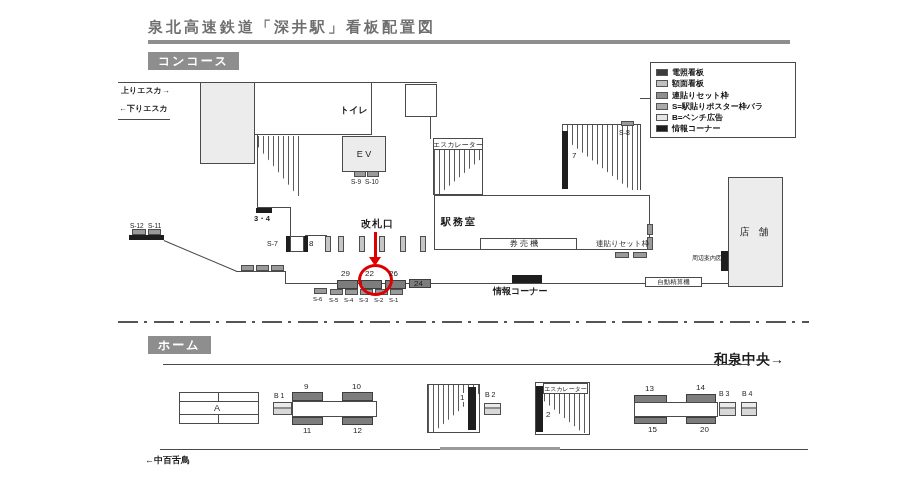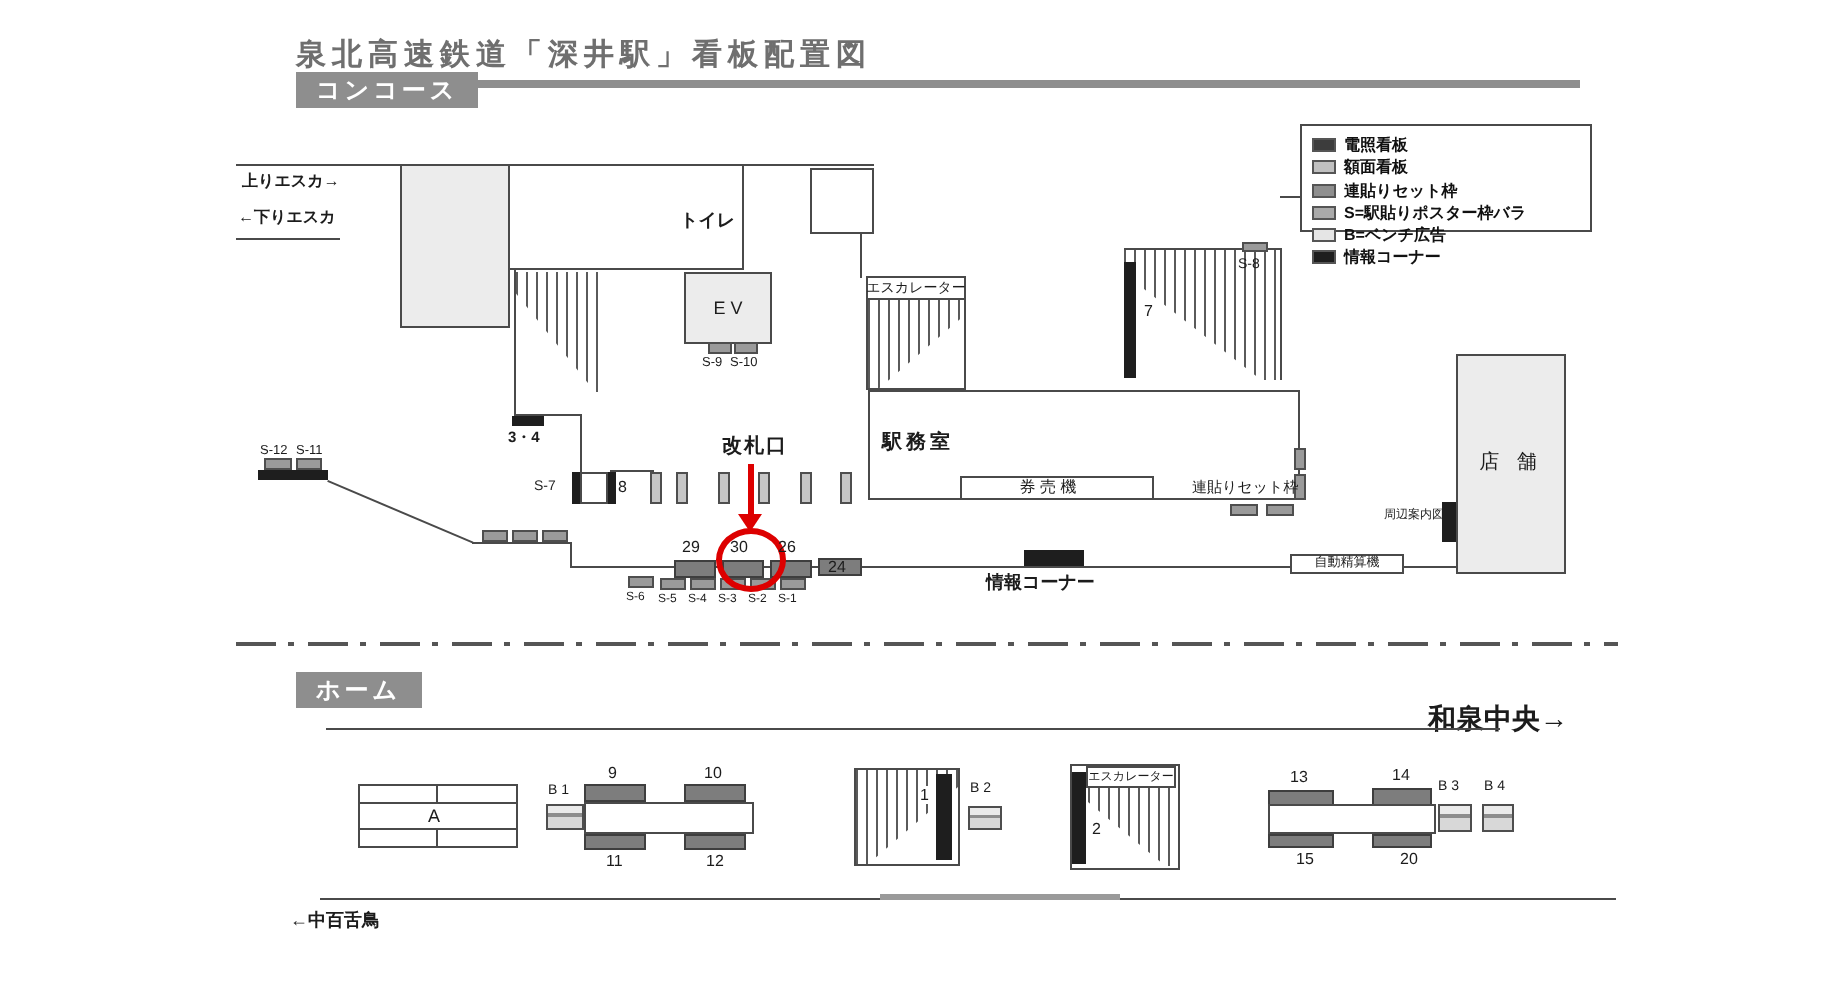--- a/index.html
+++ b/index.html
@@ -14,34 +14,34 @@
   .smid{position:absolute;background:#7d7d7d;border:1px solid #3e3e3e;box-sizing:border-box}
   .sdark{position:absolute;background:#1e1e1e}
   .pillar{position:absolute;background:#c6c6c6;border:1px solid #4e4e4e;box-sizing:border-box}
   .hatch{position:absolute;background-image:repeating-linear-gradient(90deg,#5a5a5a 0,#5a5a5a 1px,transparent 1px,transparent 5px);box-sizing:border-box;overflow:hidden}
   .fadebl::after{content:"";position:absolute;left:0;top:0;right:0;bottom:0;background:#fff;clip-path:polygon(0 18%,0 100%,88% 100%)}
   .fadebr::after{content:"";position:absolute;left:0;top:0;right:0;bottom:0;background:#fff;clip-path:polygon(100% 18%,100% 100%,12% 100%)}
   .bench{position:absolute;border:1px solid #4e4e4e;background:linear-gradient(to bottom,#eaeaea 0 34%,#8d8d8d 34% 52%,#d8d8d8 52% 100%);box-sizing:border-box}
   .badge{position:absolute;background:#8e8e8e;color:#fff;font-weight:bold;font-size:12px;line-height:1;padding:3px 10px;letter-spacing:2px}
   .chip{background:#fff;padding:0 1px}
   .title{position:absolute;left:148px;top:18px;font-size:15px;font-weight:bold;color:#6f6f6f;letter-spacing:3px}
-  .legend{position:absolute;left:650px;top:62px;width:146px;height:54px;border:1px solid #4a4a4a;background:#fff;box-sizing:border-box;padding:4px 5px}
+  .legend{position:absolute;left:650px;top:62px;width:146px;height:76px;border:1px solid #4a4a4a;background:#fff;box-sizing:border-box;padding:4px 5px}
   .lrow{font-size:8px;font-weight:bold;line-height:11.3px;white-space:nowrap;color:#111}
   .sw{display:inline-block;width:12px;height:7px;border:1px solid #555;margin-right:4px;vertical-align:-1px;box-sizing:border-box}
   .dashdot{position:absolute;height:2px;background:repeating-linear-gradient(90deg,#555 0 20px,transparent 20px 26px,#555 26px 29px,transparent 29px 36px)}
   .redline{position:absolute;width:3px;background:#d40000}
   .redhead{position:absolute;width:0;height:0;border-left:6px solid transparent;border-right:6px solid transparent;border-top:9px solid #d40000}
   .redcircle{position:absolute;border:3px solid #dd0000;border-radius:50%;box-sizing:border-box}
 </style>
 </head>
 <body>
 
 <div class="title">泉北高速鉄道「深井駅」看板配置図</div>
 <div class="abs" style="left:148px;top:40px;width:642px;height:4px;background:#8e8e8e"></div>
-<div class="badge" style="left:148px;top:36px">コンコース</div>
+<div class="badge" style="left:148px;top:52px">コンコース</div>
 
 <div class="wall" style="left:640px;top:98px;width:10px;height:1px"></div>
 <div class="legend">
   <div class="lrow"><span class="sw" style="background: rgb(60, 60, 60);"></span><span>電照看板</span></div>
   <div class="lrow"><span class="sw" style="background: rgb(192, 192, 192);"></span><span>額面看板</span></div>
   <div class="lrow"><span class="sw" style="background: rgb(143, 143, 143);"></span><span>連貼りセット枠</span></div>
   <div class="lrow"><span class="sw" style="background: rgb(170, 170, 170);"></span><span>S=駅貼りポスター枠バラ</span></div>
   <div class="lrow"><span class="sw" style="background: rgb(229, 229, 229);"></span><span>B=ベンチ広告</span></div>
   <div class="lrow"><span class="sw" style="background: rgb(30, 30, 30);"></span><span>情報コーナー</span></div>
 </div>
@@ -126,21 +126,21 @@
 <div class="lbl b" style="left:254px;top:215px;font-size:7.5px">3・4</div>
 <div class="lbl" style="left:433px;top:138px;width:50px;height:12px;display:flex;align-items:center;justify-content:center;font-size:7px">エスカレーター</div>
 <div class="lbl b" style="left:441px;top:217px;font-size:10px;letter-spacing:2px">駅務室</div>
 <div class="lbl" style="left:480px;top:238px;width:88px;height:12px;display:flex;align-items:center;justify-content:center;font-size:8px">券 売 機</div>
 <div class="lbl" style="left:571px;top:152px"><span class="chip">7</span></div>
 <div class="lbl" style="left:619px;top:129px;font-size:7px">S-8</div>
 <div class="lbl" style="left:267px;top:240px;font-size:7px">S-7</div>
 <div class="lbl" style="left:309px;top:240px">8</div>
 <div class="lbl b" style="left:361px;top:219px;font-size:10px;letter-spacing:1px">改札口</div>
 <div class="lbl" style="left:341px;top:270px">29</div>
-<div class="lbl" style="left:365px;top:270px">30</div>
+<div class="lbl" style="left:365px;top:270px">22</div>
 <div class="lbl" style="left:389px;top:270px">26</div>
 <div class="lbl" style="left:414px;top:280px">24</div>
 <div class="lbl" style="left:313px;top:296px;font-size:6px">S-6</div>
 <div class="lbl" style="left:329px;top:297px;font-size:6px">S-5</div>
 <div class="lbl" style="left:344px;top:297px;font-size:6px">S-4</div>
 <div class="lbl" style="left:359px;top:297px;font-size:6px">S-3</div>
 <div class="lbl" style="left:374px;top:297px;font-size:6px">S-2</div>
 <div class="lbl" style="left:389px;top:297px;font-size:6px">S-1</div>
 <div class="lbl" style="left:130px;top:223px;font-size:6.5px">S-12</div>
 <div class="lbl" style="left:148px;top:223px;font-size:6.5px">S-11</div>

